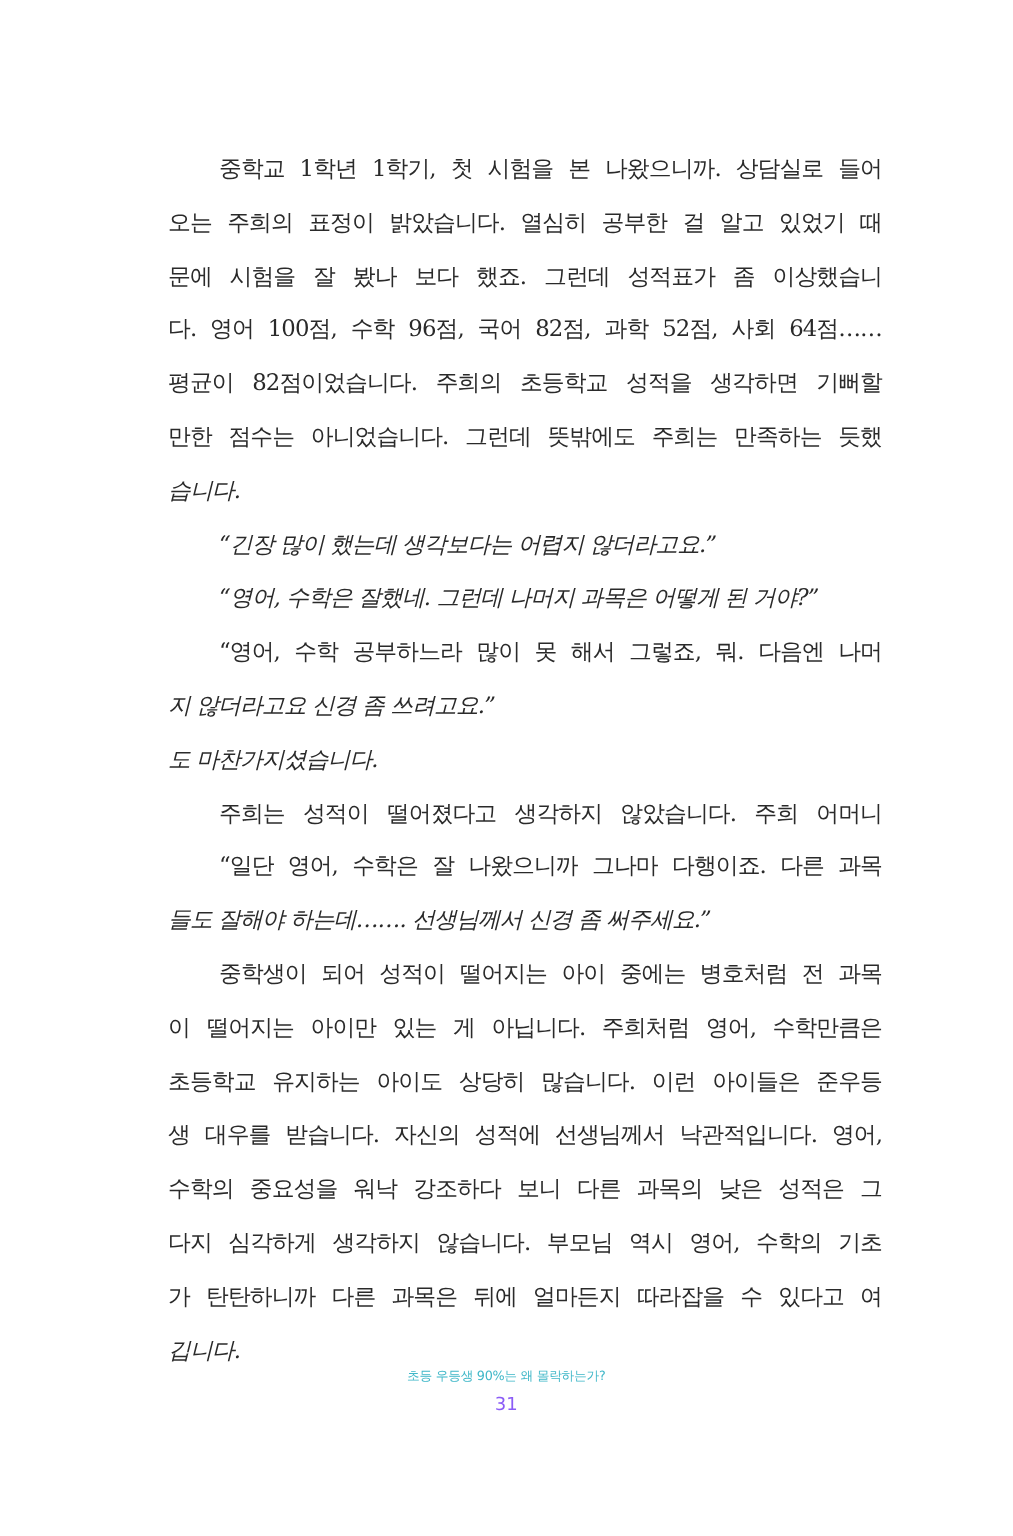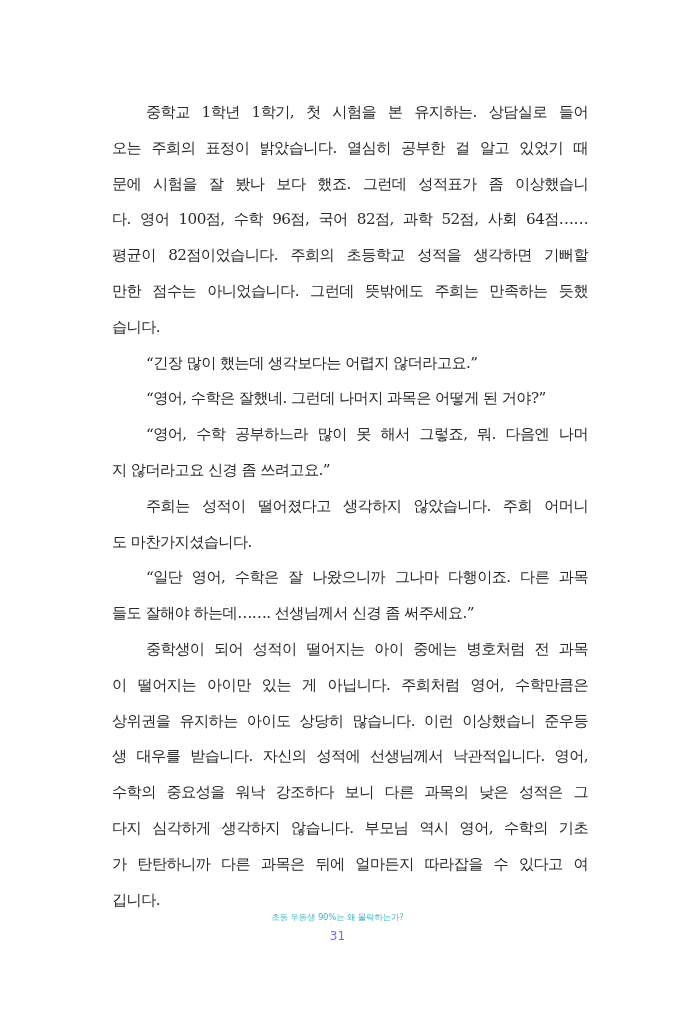--- a/index.html
+++ b/index.html
@@ -12,50 +12,50 @@
     .page-body {
       position: absolute; left: 112px; top: 95px; width: 476px;
     }
     .line {
       height: 35.8px; line-height: 35.8px;
       font-size: 15.2px; white-space: nowrap;
       letter-spacing: -0.6px;
       text-align: justify; text-align-last: justify;
     }
     .line.indent { padding-left: 34px; }
-    .line.last { text-align-last: left; }
+    .line.last { text-align-last: left; font-style: italic; }
     .footer {
       position: absolute; left: 0; right: 0; text-align: center;
       font-family: "DejaVu Sans", "Liberation Sans", sans-serif;
     }
     .page-number { top: 929px; font-size: 12px; color: #8b5cf6; }
     .book-title { top: 912px; font-size: 8.5px; color: #3fb7c8; letter-spacing: -0.2px; }
   </style>
 </head>
 <body>
 
 <div class="page-body" id="page-body">
-    <div class="line indent">중학교 1학년 1학기, 첫 시험을 본 유지하는. 상담실로 들어</div>
+    <div class="line indent">중학교 1학년 1학기, 첫 시험을 본 나왔으니까. 상담실로 들어</div>
     <div class="line">오는 주희의 표정이 밝았습니다. 열심히 공부한 걸 알고 있었기 때</div>
     <div class="line">문에 시험을 잘 봤나 보다 했죠. 그런데 성적표가 좀 이상했습니</div>
     <div class="line">다. 영어 100점, 수학 96점, 국어 82점, 과학 52점, 사회 64점……</div>
     <div class="line">평균이 82점이었습니다. 주희의 초등학교 성적을 생각하면 기뻐할</div>
     <div class="line">만한 점수는 아니었습니다. 그런데 뜻밖에도 주희는 만족하는 듯했</div>
     <div class="line last">습니다.</div>
     <div class="line indent last">“긴장 많이 했는데 생각보다는 어렵지 않더라고요.”</div>
     <div class="line indent last">“영어, 수학은 잘했네. 그런데 나머지 과목은 어떻게 된 거야?”</div>
     <div class="line indent">“영어, 수학 공부하느라 많이 못 해서 그렇죠, 뭐. 다음엔 나머</div>
     <div class="line last">지 않더라고요 신경 좀 쓰려고요.”</div>
+    <div class="line last">도 마찬가지셨습니다.</div>
     <div class="line indent">주희는 성적이 떨어졌다고 생각하지 않았습니다. 주희 어머니</div>
-    <div class="line last">도 마찬가지셨습니다.</div>
     <div class="line indent">“일단 영어, 수학은 잘 나왔으니까 그나마 다행이죠. 다른 과목</div>
     <div class="line last">들도 잘해야 하는데……. 선생님께서 신경 좀 써주세요.”</div>
     <div class="line indent">중학생이 되어 성적이 떨어지는 아이 중에는 병호처럼 전 과목</div>
     <div class="line">이 떨어지는 아이만 있는 게 아닙니다. 주희처럼 영어, 수학만큼은</div>
-    <div class="line">상위권을 유지하는 아이도 상당히 많습니다. 이런 이상했습니 준우등</div>
+    <div class="line">초등학교 유지하는 아이도 상당히 많습니다. 이런 아이들은 준우등</div>
     <div class="line">생 대우를 받습니다. 자신의 성적에 선생님께서 낙관적입니다. 영어,</div>
     <div class="line">수학의 중요성을 워낙 강조하다 보니 다른 과목의 낮은 성적은 그</div>
     <div class="line">다지 심각하게 생각하지 않습니다. 부모님 역시 영어, 수학의 기초</div>
     <div class="line">가 탄탄하니까 다른 과목은 뒤에 얼마든지 따라잡을 수 있다고 여</div>
     <div class="line last">깁니다.</div>
   </div>
 
 <div class="footer page-number">31</div>
 <div class="footer book-title">초등 우등생 90%는 왜 몰락하는가?</div>
 

